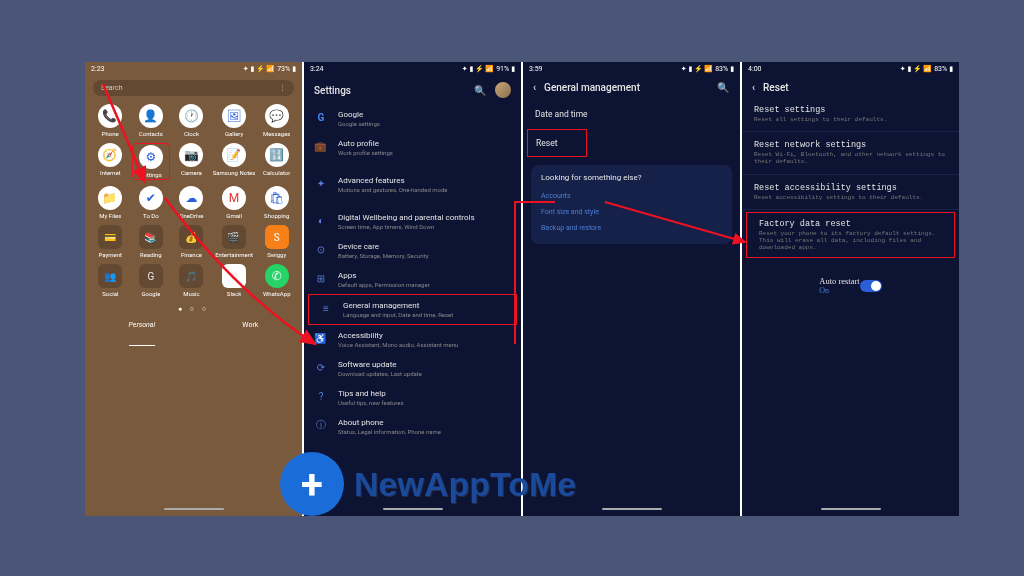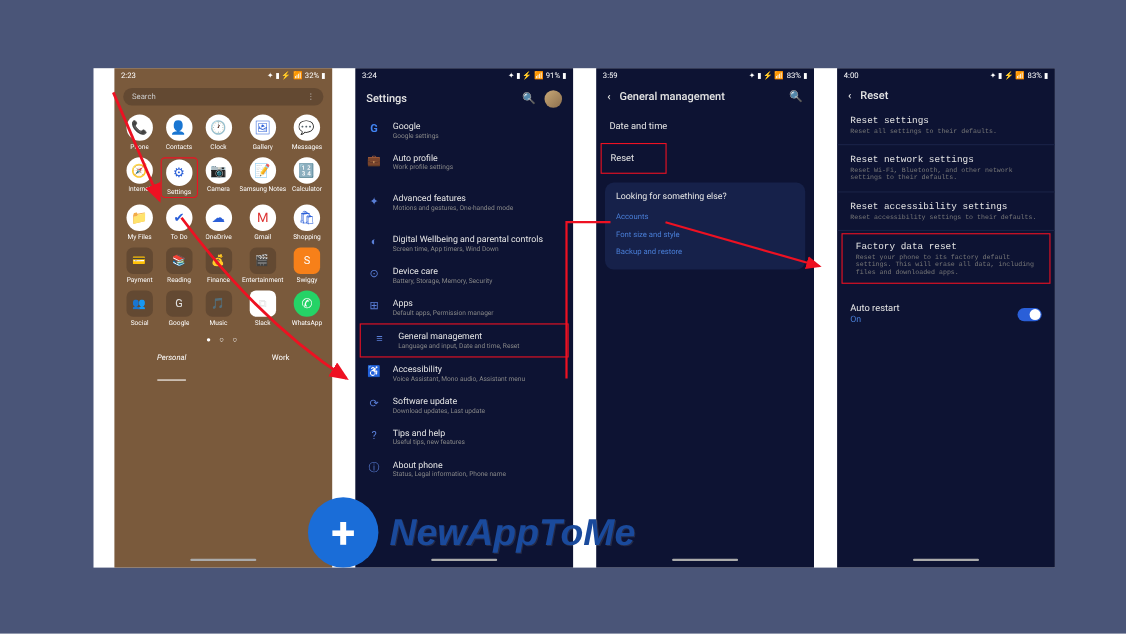--- a/index.html
+++ b/index.html
@@ -21,21 +21,20 @@
     gap: 2px;
     background: #fff;
   }
   .phone {
     flex: 1;
     background: #0d1333;
     color: #e5e5e5;
     position: relative;
     overflow: hidden;
     font-size: 8px;
-    margin-left: 19px;
   }
   .statusbar {
     height: 14px;
     display: flex;
     justify-content: space-between;
     align-items: center;
     padding: 0 6px;
     font-size: 7px;
     color: #fff;
   }
@@ -161,23 +160,24 @@
     padding: 8px 10px;
   }
   .subpanel .hd { font-size: 8px; color: #e5e5e5; margin-bottom: 6px; }
   .subpanel .lnk { font-size: 7px; color: #4a7fd8; padding: 4px 0; }
   .reset-row { padding: 6px 12px; font-family: Liberation Mono, monospace; }
   .reset-row .ttl { font-size: 8.5px; color: #e5e5e5; }
   .reset-row .sub { font-size: 6px; color: #777; margin-top: 1px; line-height: 1.2; }
   .divider { height: 1px; background: #1a2347; margin: 2px 0; }
   .toggle-row {
     display: flex;
-    justify-content: space-between;
+    justify-content: center;
     align-items: center;
     padding: 8px 12px;
+    font-family: Liberation Serif, serif;
   }
   .toggle {
     width: 22px; height: 12px; border-radius: 6px; background: #2a5fd8;
     position: relative;
   }
   .toggle::after {
     content: ""; position: absolute; right: 1px; top: 1px;
     width: 10px; height: 10px; border-radius: 50%; background: #fff;
   }
 
@@ -200,35 +200,34 @@
     z-index: 50;
   }
   .wm-circle {
     width: 64px; height: 64px; border-radius: 50%; background: #1a6dd8;
     display: flex; align-items: center; justify-content: center;
     color: #fff; font-size: 40px; font-weight: 700;
   }
   .wm-text {
     font-size: 34px;
     font-weight: 700;
-    font-style: italic;
     color: #1a4a9c;
     font-family: "Segoe UI", sans-serif;
     text-shadow: 1px 1px 0 rgba(255,255,255,0.1);
   }
 </style>
 </head>
 <body>
 
 <div class="container">
 
   <div class="phone p1">
     <div class="statusbar">
       <span>2:23</span>
-      <span class="right">✦ ▮ ⚡ 📶 <span>32%</span>▮</span>
+      <span class="right">✦ ▮ ⚡ 📶 <span>73%</span>▮</span>
     </div>
     <div class="searchbar">
       <span textcontent="Search">Search</span>
       <span>⋮</span>
     </div>
     <div class="appgrid">
 
       <div class="app">
           <div class="circ">📞</div>
           <div class="lbl">Phone</div>

